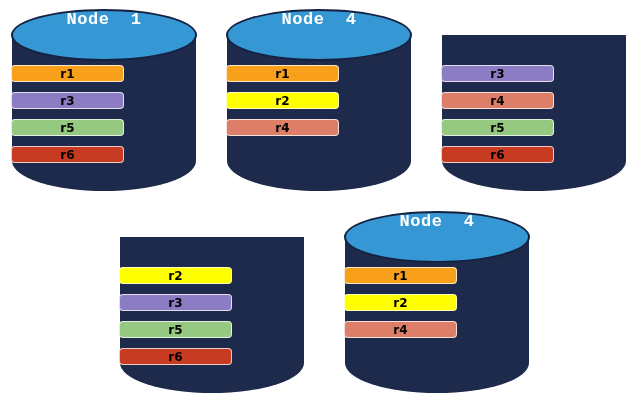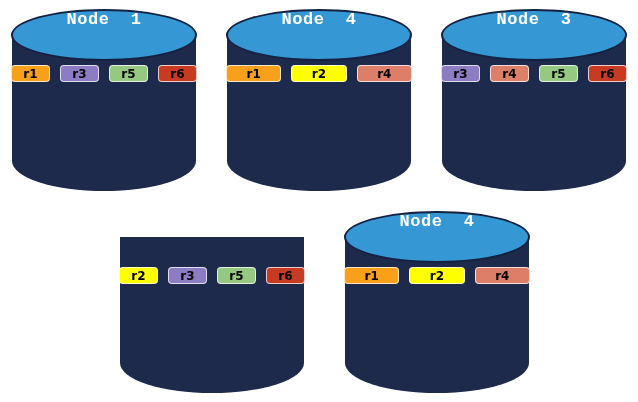--- a/index.html
+++ b/index.html
@@ -58,20 +58,21 @@
     letter-spacing: 0.5px;
     white-space: pre;
     transform: translateY(-1px);
   }
   .bars {
     position: absolute;
     left: 0;
     right: 0;
     top: 58px;
     display: flex;
+    flex-direction: column;
     align-items: flex-start;
     gap: 10px;
   }
   .bar {
     box-sizing: border-box;
     width: 113px;
     height: 17px;
     border-radius: 4px;
     border: 1px solid rgba(255, 255, 255, 0.75);
     display: flex;
@@ -123,23 +124,20 @@
           <span class="bar-label">r2</span>
         </div>
         <div class="bar" style="background: rgb(220, 126, 104);">
           <span class="bar-label">r4</span>
         </div>
       </div>
   </div>
 
   <div class="node">
     <div class="cyl-body"></div>
-    <div class="cyl-top">
-      <span class="node-label">Node  3</span>
-    </div>
     <div class="bars">
         <div class="bar" style="background: rgb(139, 124, 195);">
           <span class="bar-label">r3</span>
         </div>
         <div class="bar" style="background: rgb(220, 126, 104);">
           <span class="bar-label">r4</span>
         </div>
         <div class="bar" style="background: rgb(149, 200, 129);">
           <span class="bar-label">r5</span>
         </div>

